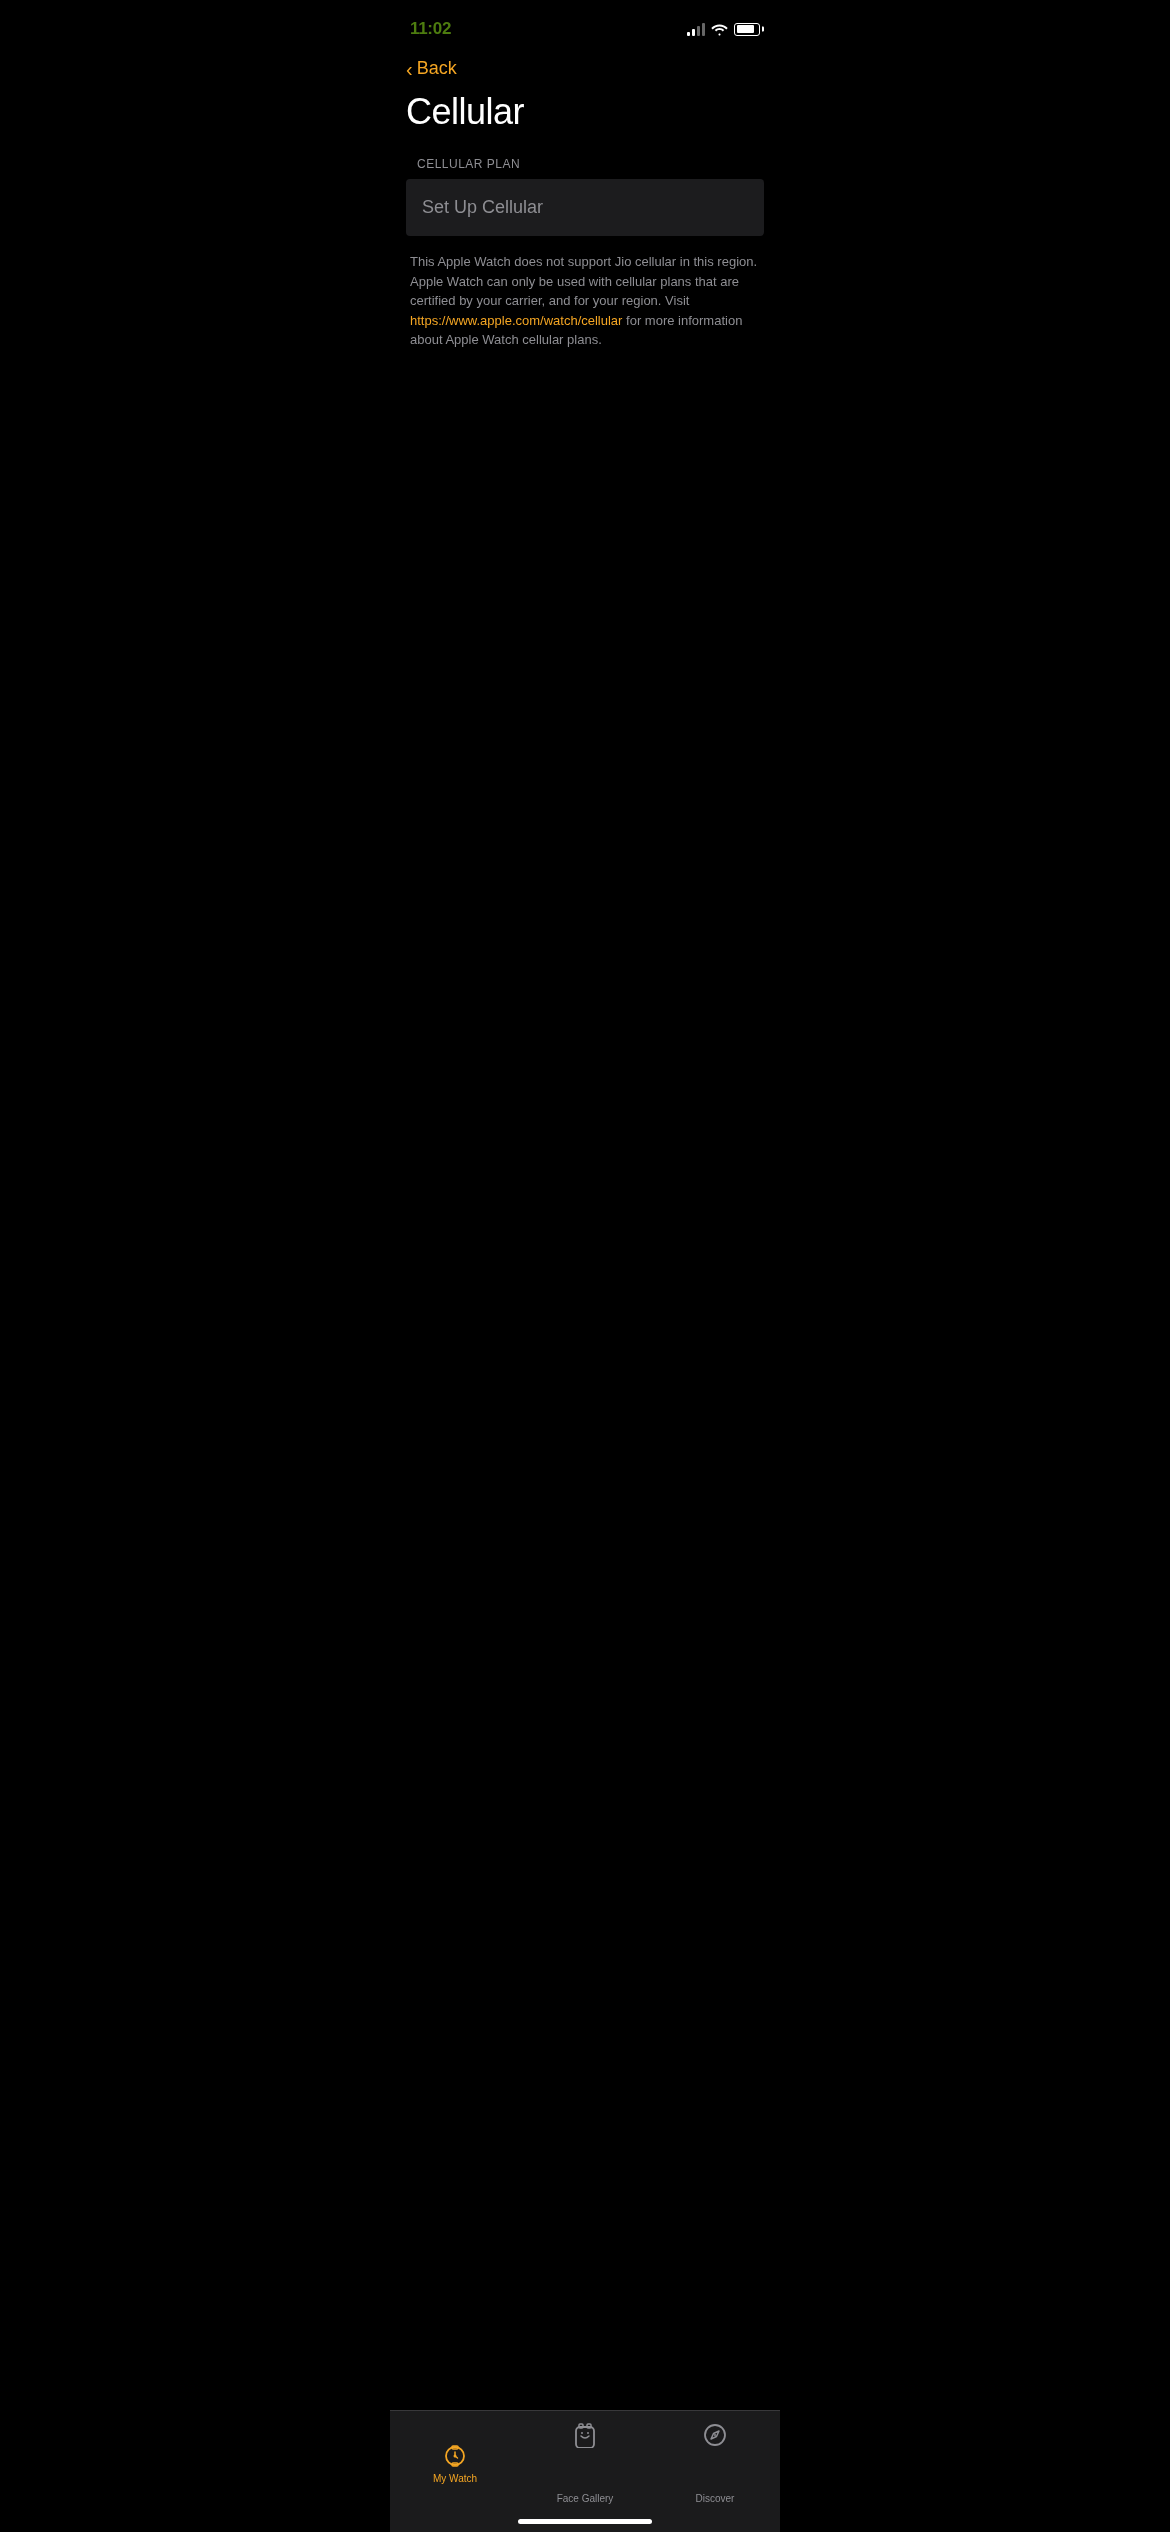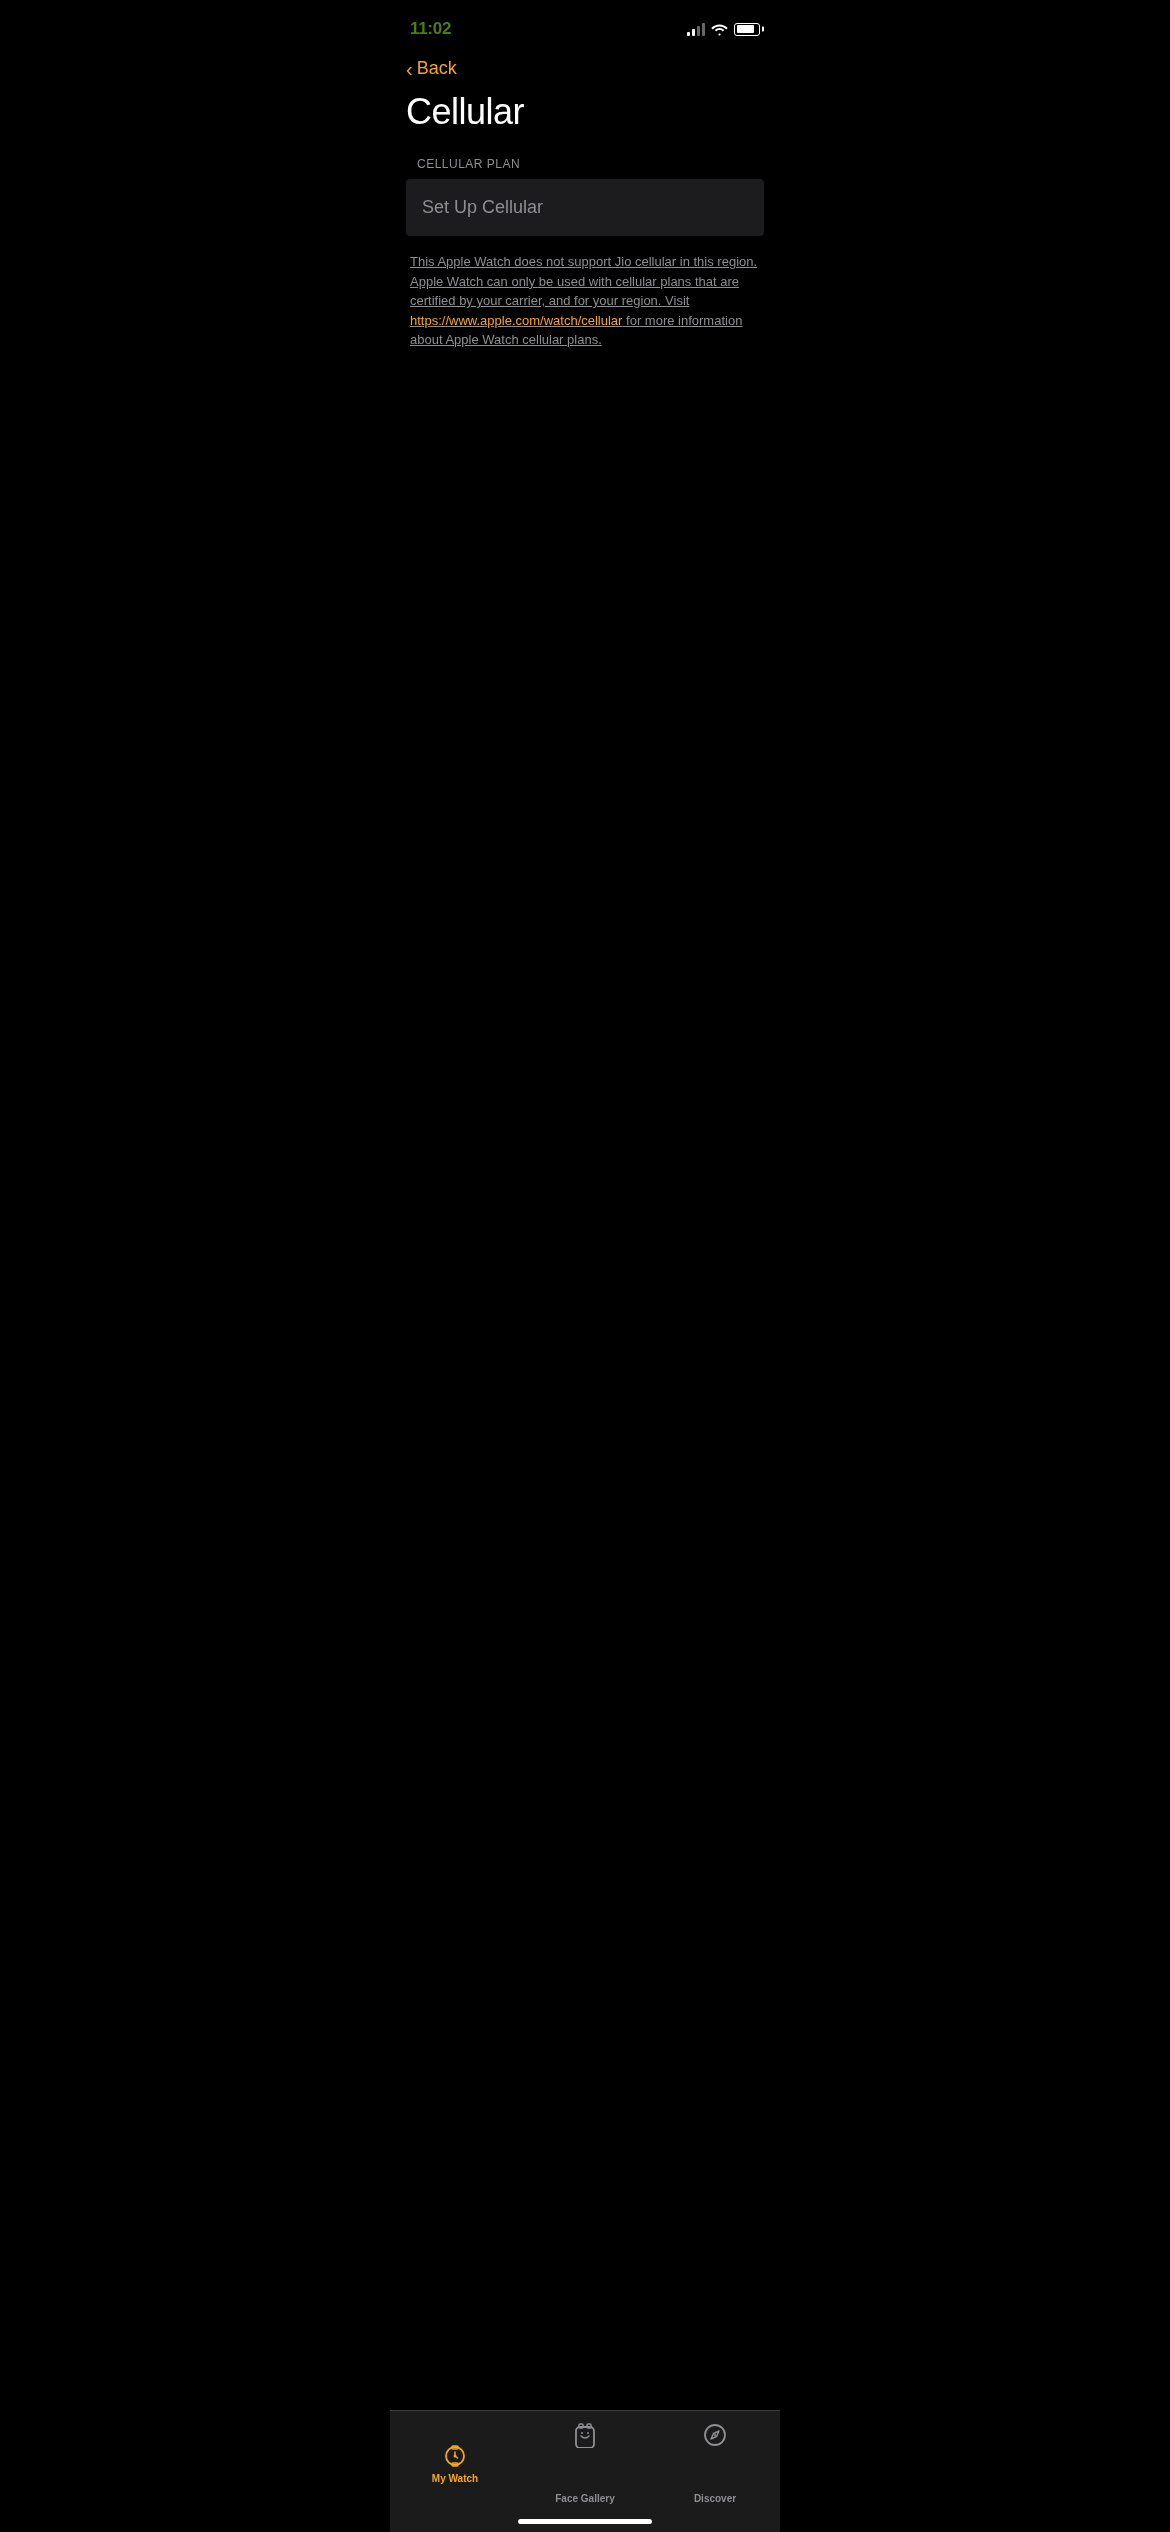--- a/index.html
+++ b/index.html
@@ -155,21 +155,20 @@
       color: #8E8E93;
       font-size: 18px;
       font-weight: 400;
     }
 
     .info-text {
       padding: 4px 4px;
       line-height: 1.5;
       font-size: 13px;
       color: #8E8E93;
-      text-decoration: underline;
     }
 
     .info-text .link {
       color: #F5A623;
     }
 
     
     .tab-bar {
       position: fixed;
       bottom: 0;
@@ -196,21 +195,21 @@
     .tab-icon {
       width: 28px;
       height: 28px;
       display: flex;
       align-items: center;
       justify-content: center;
     }
 
     .tab-label {
       font-size: 10px;
-      font-weight: 700;
+      font-weight: 400;
     }
 
     .tab-item.active .tab-label {
       color: #F5A623;
     }
 
     .tab-item.inactive .tab-label {
       color: #8E8E93;
       margin-top: 40px;
     }

